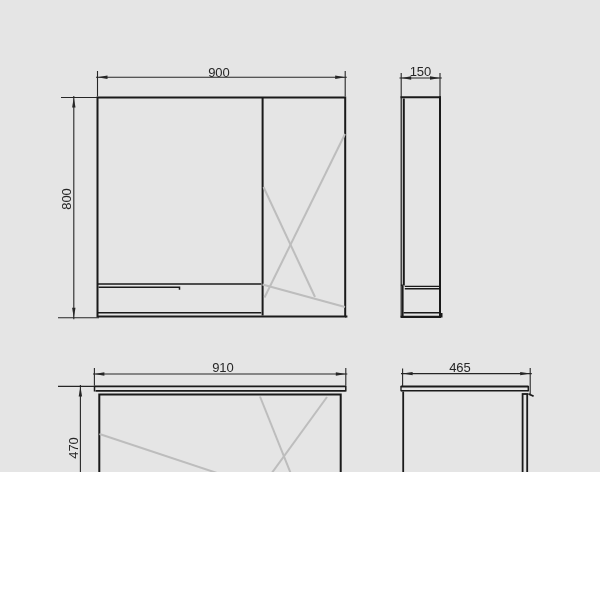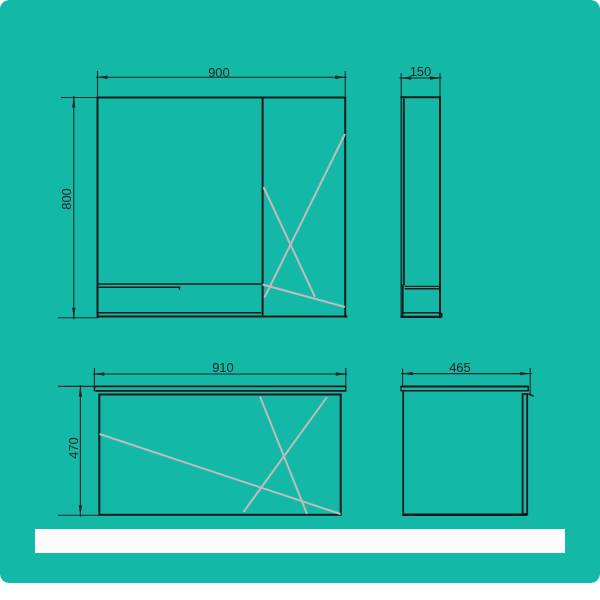--- a/index.html
+++ b/index.html
@@ -1,16 +1,16 @@
 <!DOCTYPE html>
 <html><head>
 <meta charset="utf-8">
 <style>
   html,body{margin:0;padding:0;background:#ffffff;}
-  #stage{position:relative;width:600px;height:583px;background:#14b8a6;overflow:hidden;transform:translateZ(0);will-change:transform;border-radius:9px;}
+  #stage{position:relative;width:600px;height:472px;background:#e5e5e5;overflow:hidden;transform:translateZ(0);will-change:transform;}
   svg{position:absolute;top:0;left:0;}
   text{font-family:"Liberation Sans", sans-serif;fill:#262626;}
 </style>
 </head>
 <body>
 <div id="stage">
 <svg width="600" height="600" viewBox="0 0 600 600">
 
   <rect x="35" y="529" width="530" height="24" fill="#fcfcfc"></rect>
 

